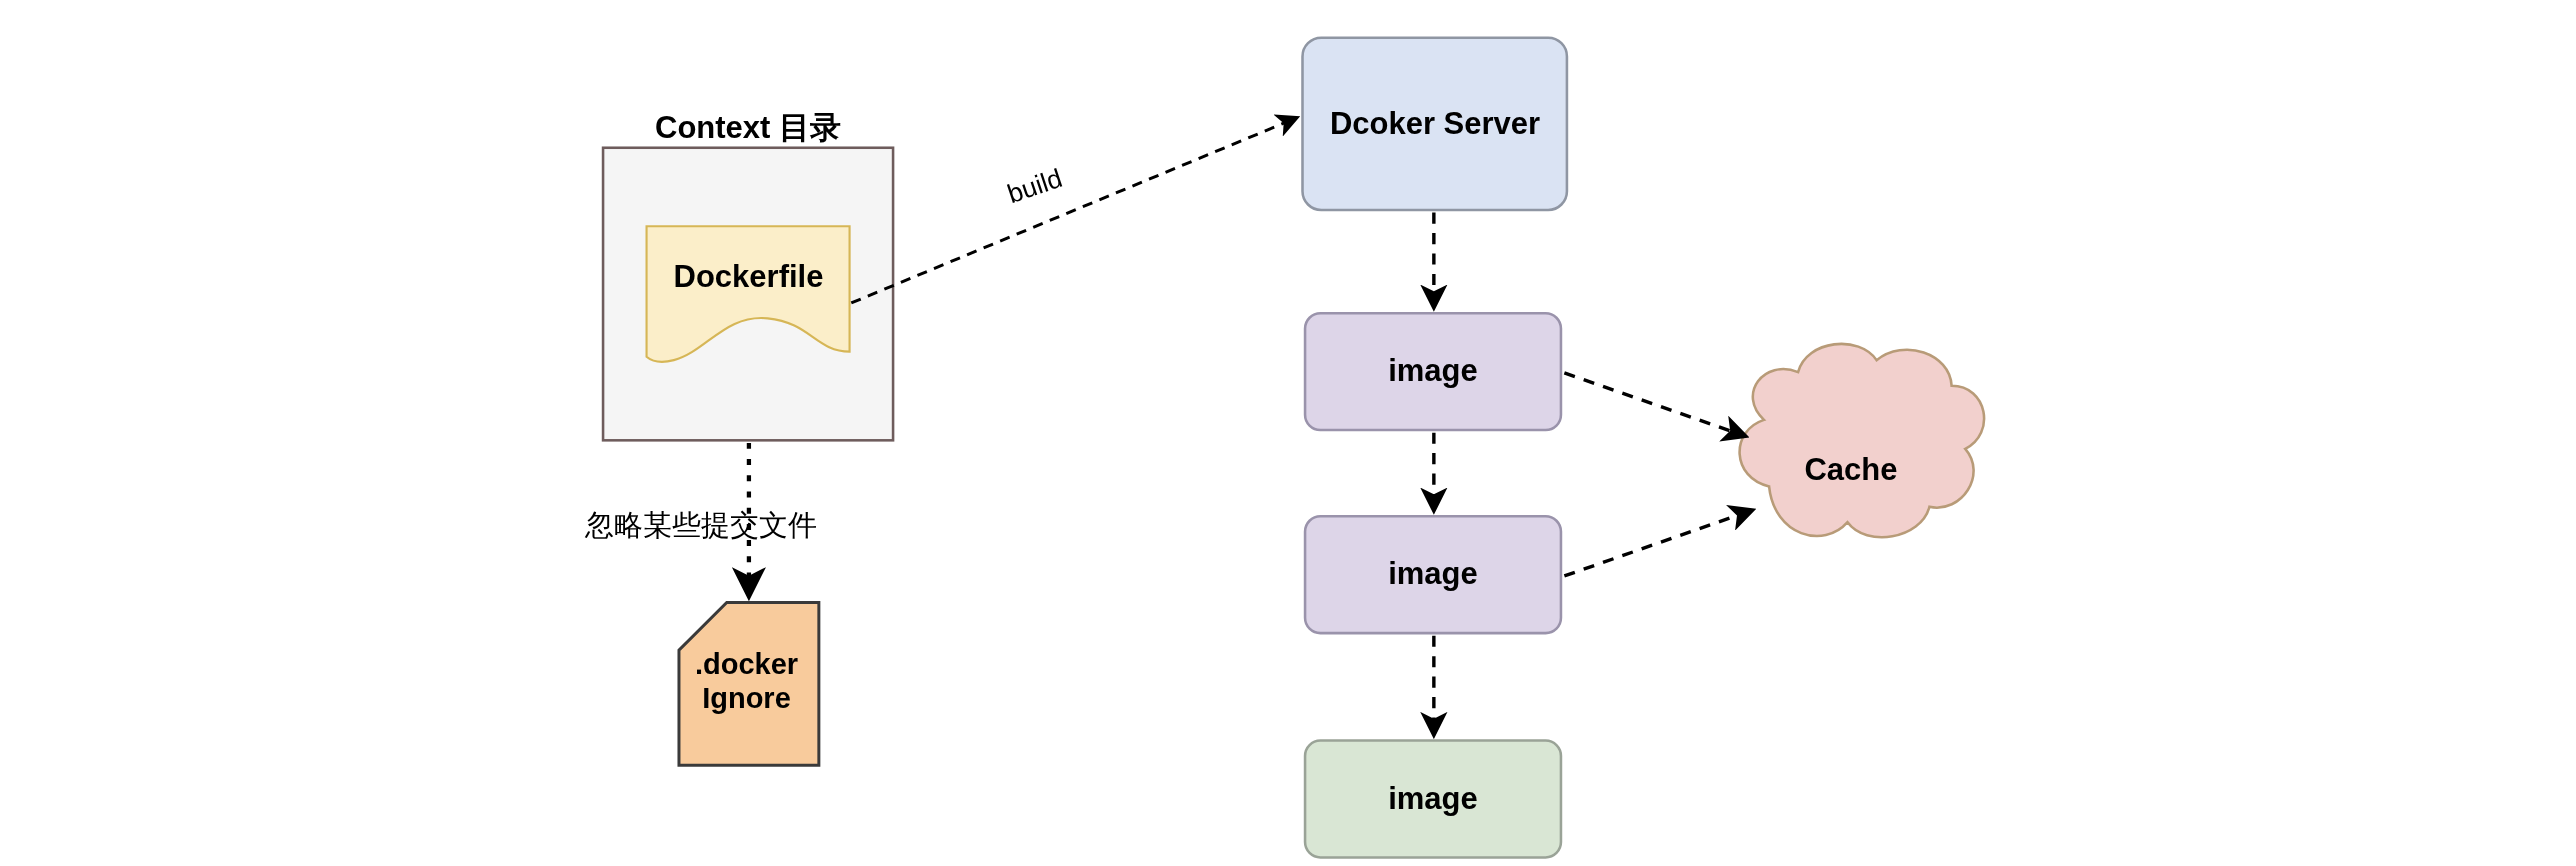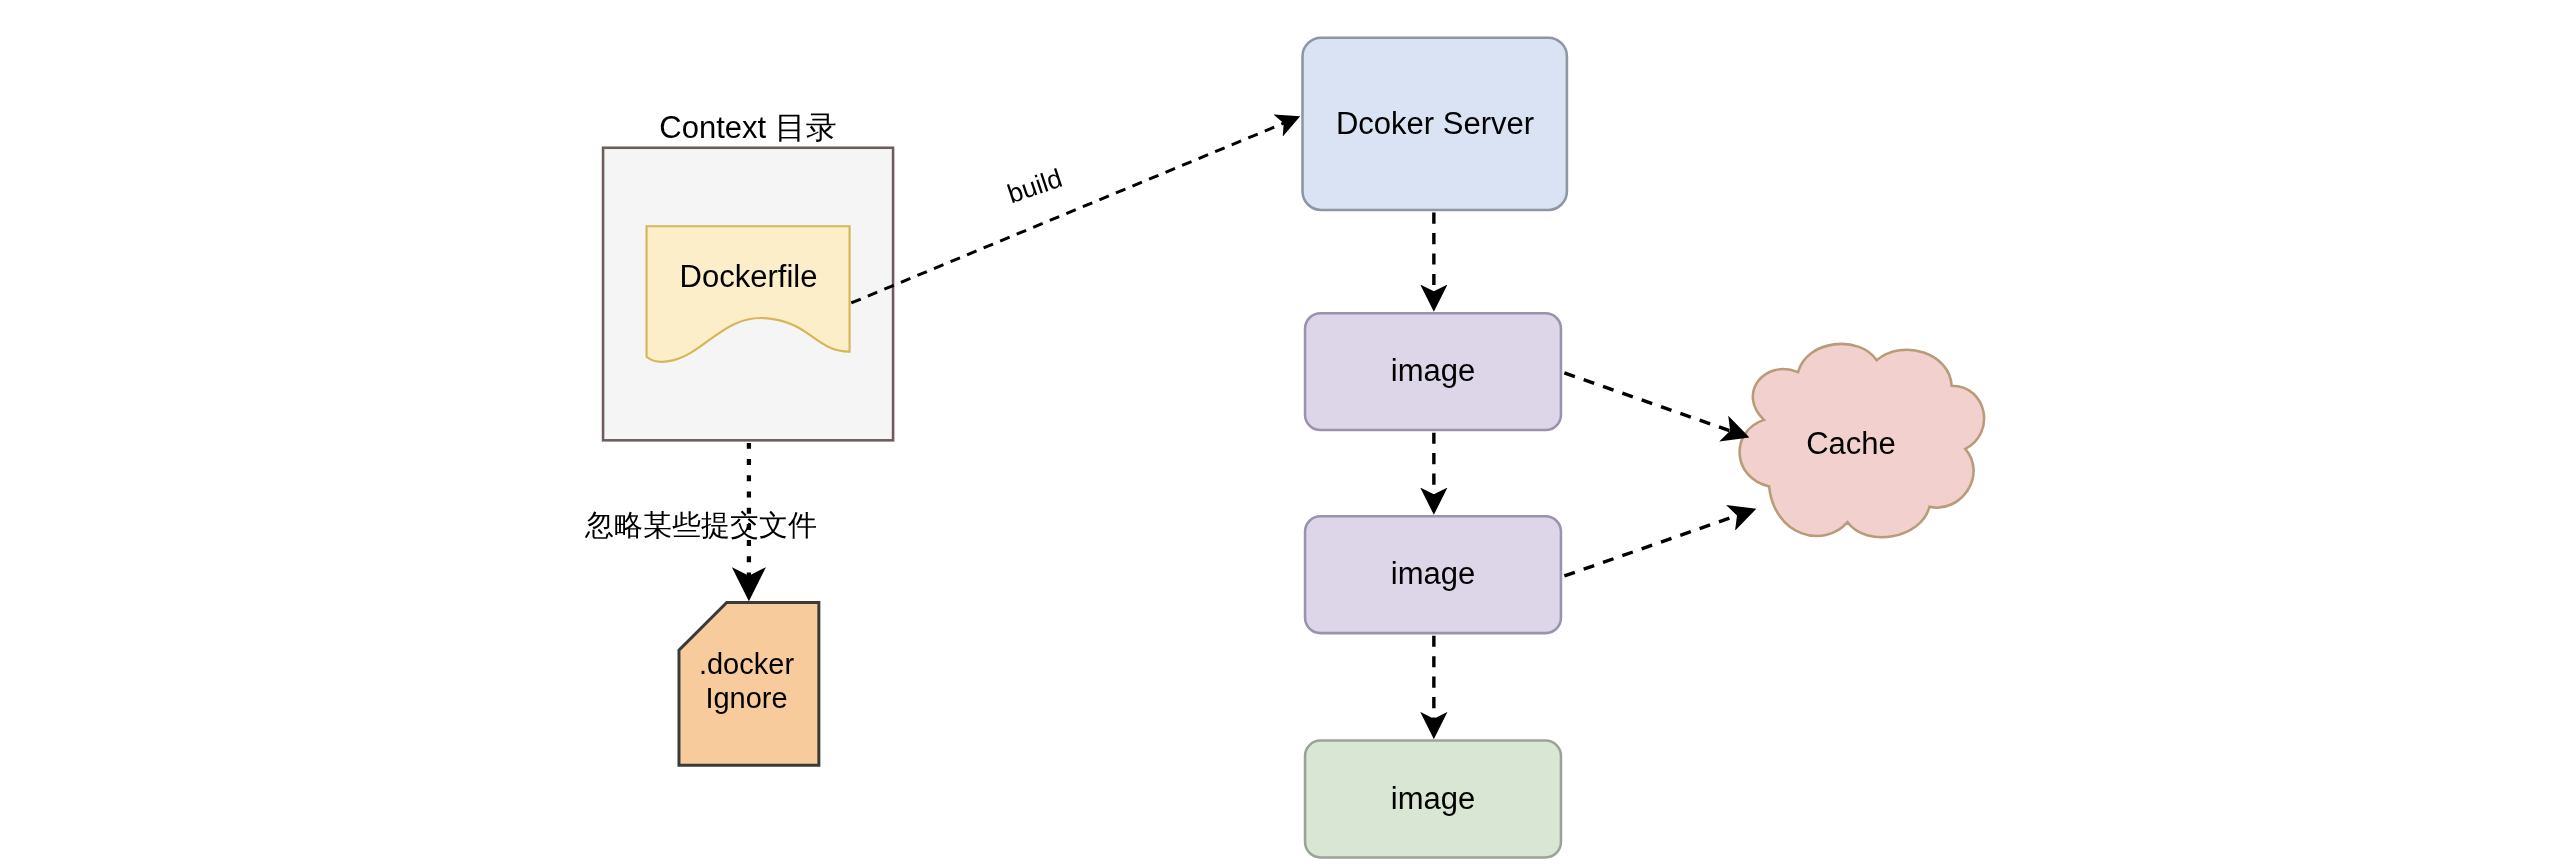--- a/index.html
+++ b/index.html
@@ -30,20 +30,21 @@
   .node-label {
     position: absolute;
     display: flex;
     align-items: center;
     justify-content: center;
     text-align: center;
     color: #000000;
     line-height: 1.18;
     white-space: pre;
     pointer-events: none;
+    font-weight: bold;
   }
   .lbl-36 { font-size: 31px; }
   .lbl-34 { font-size: 29px; }
   .edge-label {
     position: absolute;
     color: #000000;
     font-size: 26.4px;
     white-space: pre;
     background: transparent;
   }
@@ -114,20 +115,20 @@
 
   <div class="node-label lbl-34" style="left:674px; top:640px; width:145px; height:82px;">.docker
 Ignore</div>
 
   <div class="node-label lbl-36" style="left:1305px; top:352px; width:256px; height:38px;">image</div>
 
   <div class="node-label lbl-36" style="left:1305px; top:555px; width:256px; height:38px;">image</div>
 
   <div class="node-label lbl-36" style="left:1305px; top:780px; width:256px; height:38px;">image</div>
 
-  <div class="node-label lbl-36" style="left:1757px; top:425px; width:188px; height:38px;text-align:right;">Cache</div>
+  <div class="node-label lbl-36" style="left:1757px; top:451px; width:188px; height:38px;text-align:right;">Cache</div>
 
   <div class="edge-label rot-build" style="left:1007px; top:171px;">build</div>
 
   <div class="edge-label" style="left:585px; top:506px; font-size:29px;">忽略某些提交文件</div>
 
 </div>
 
 
 </body></html>

